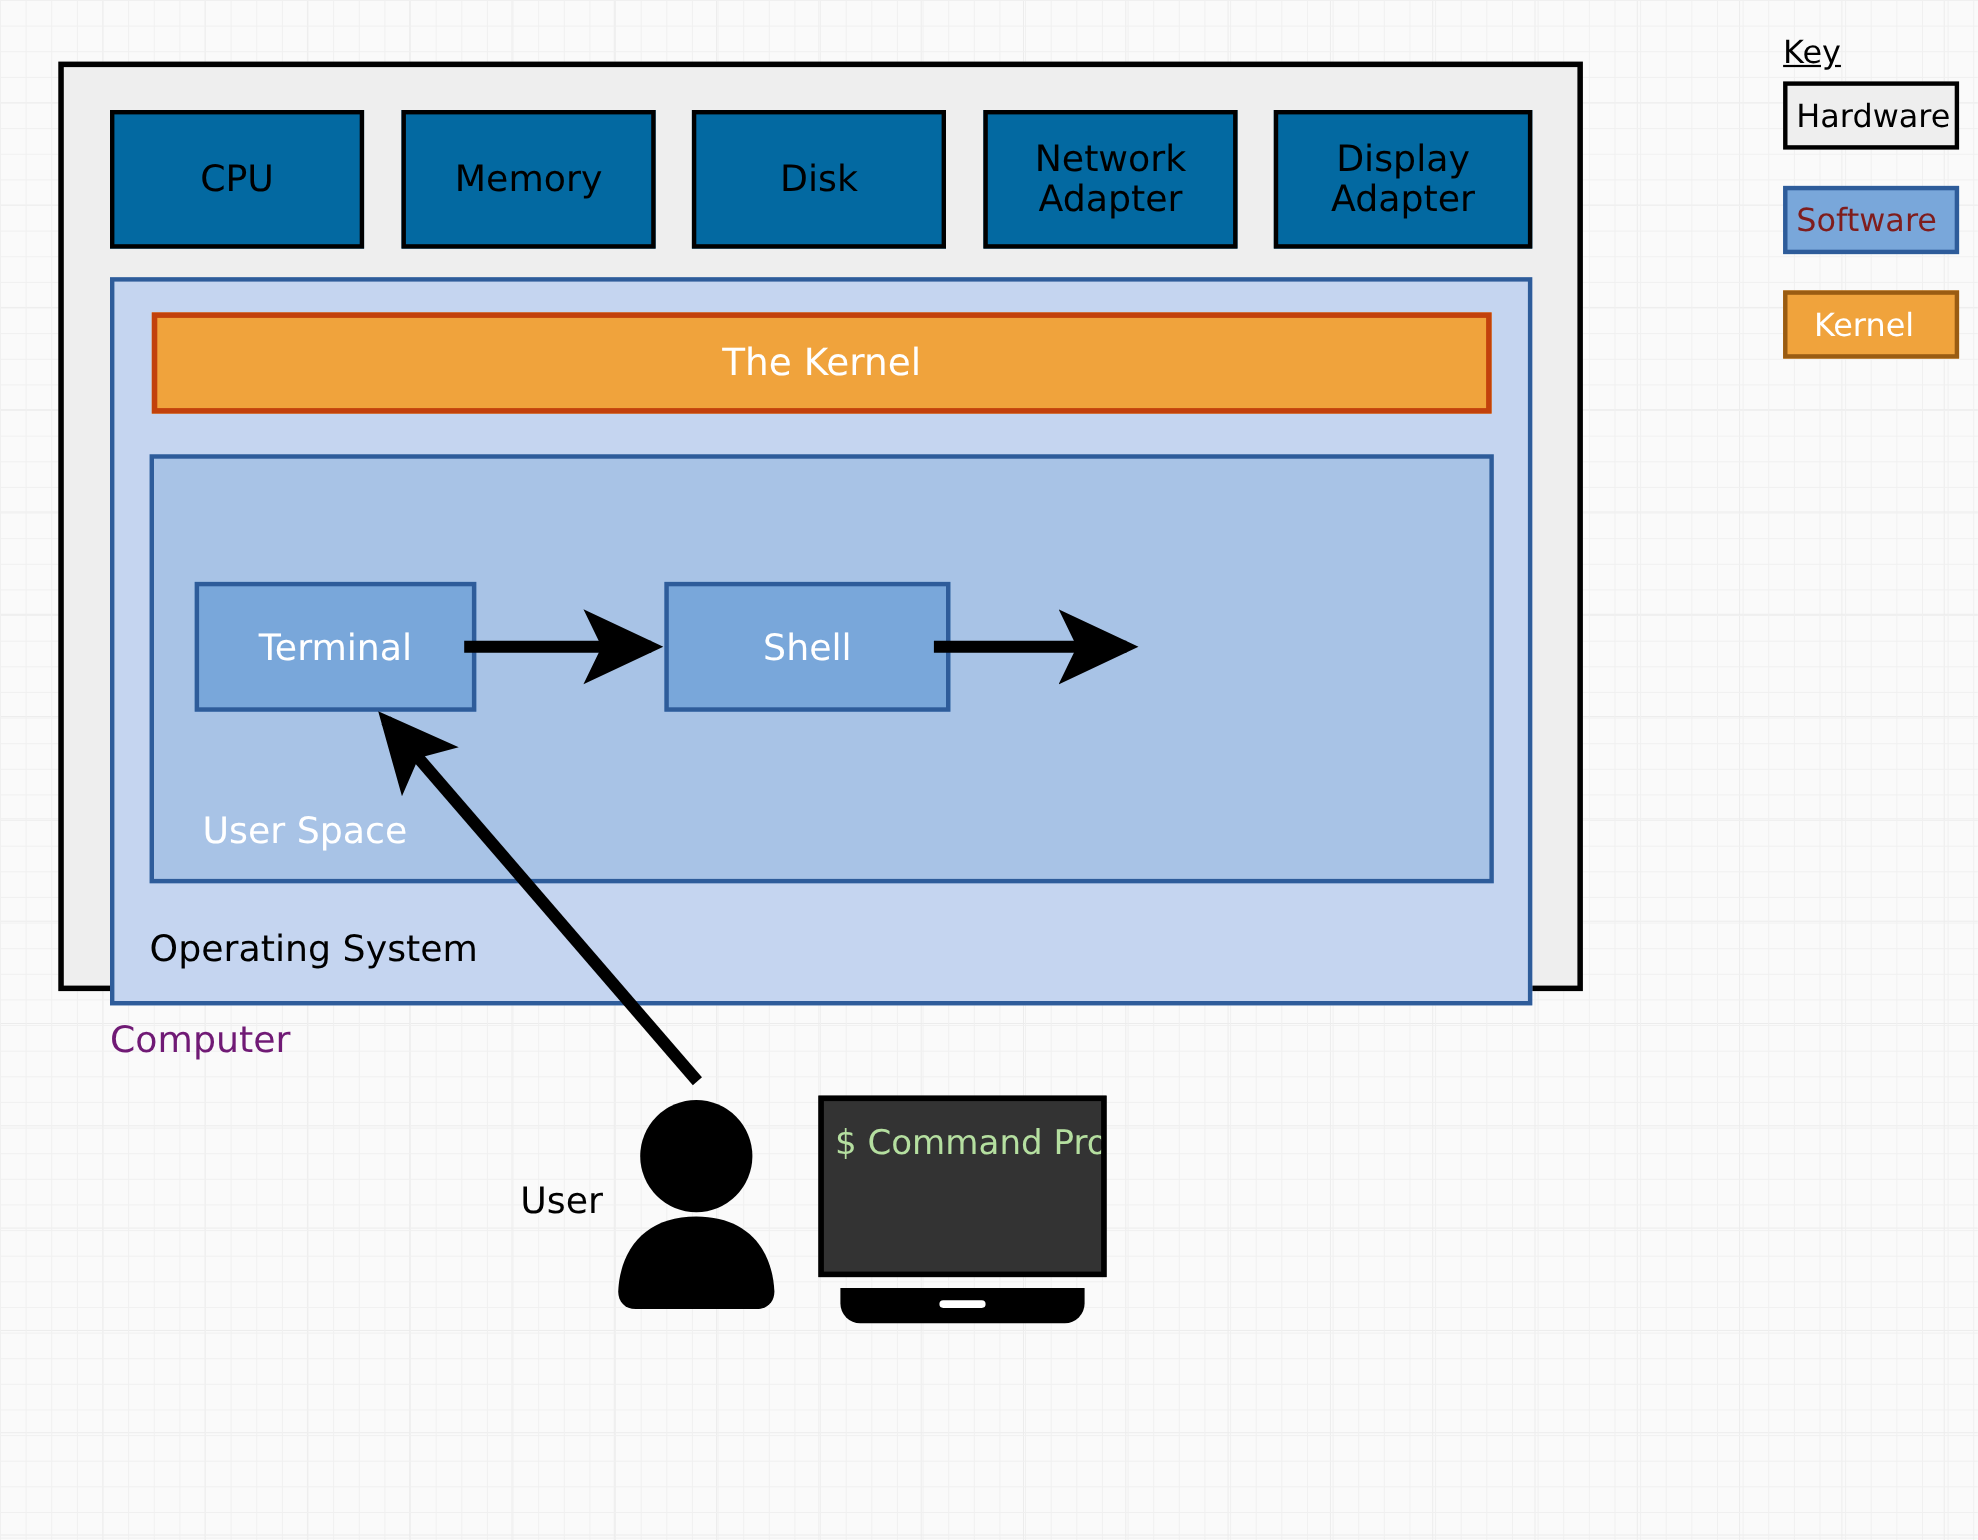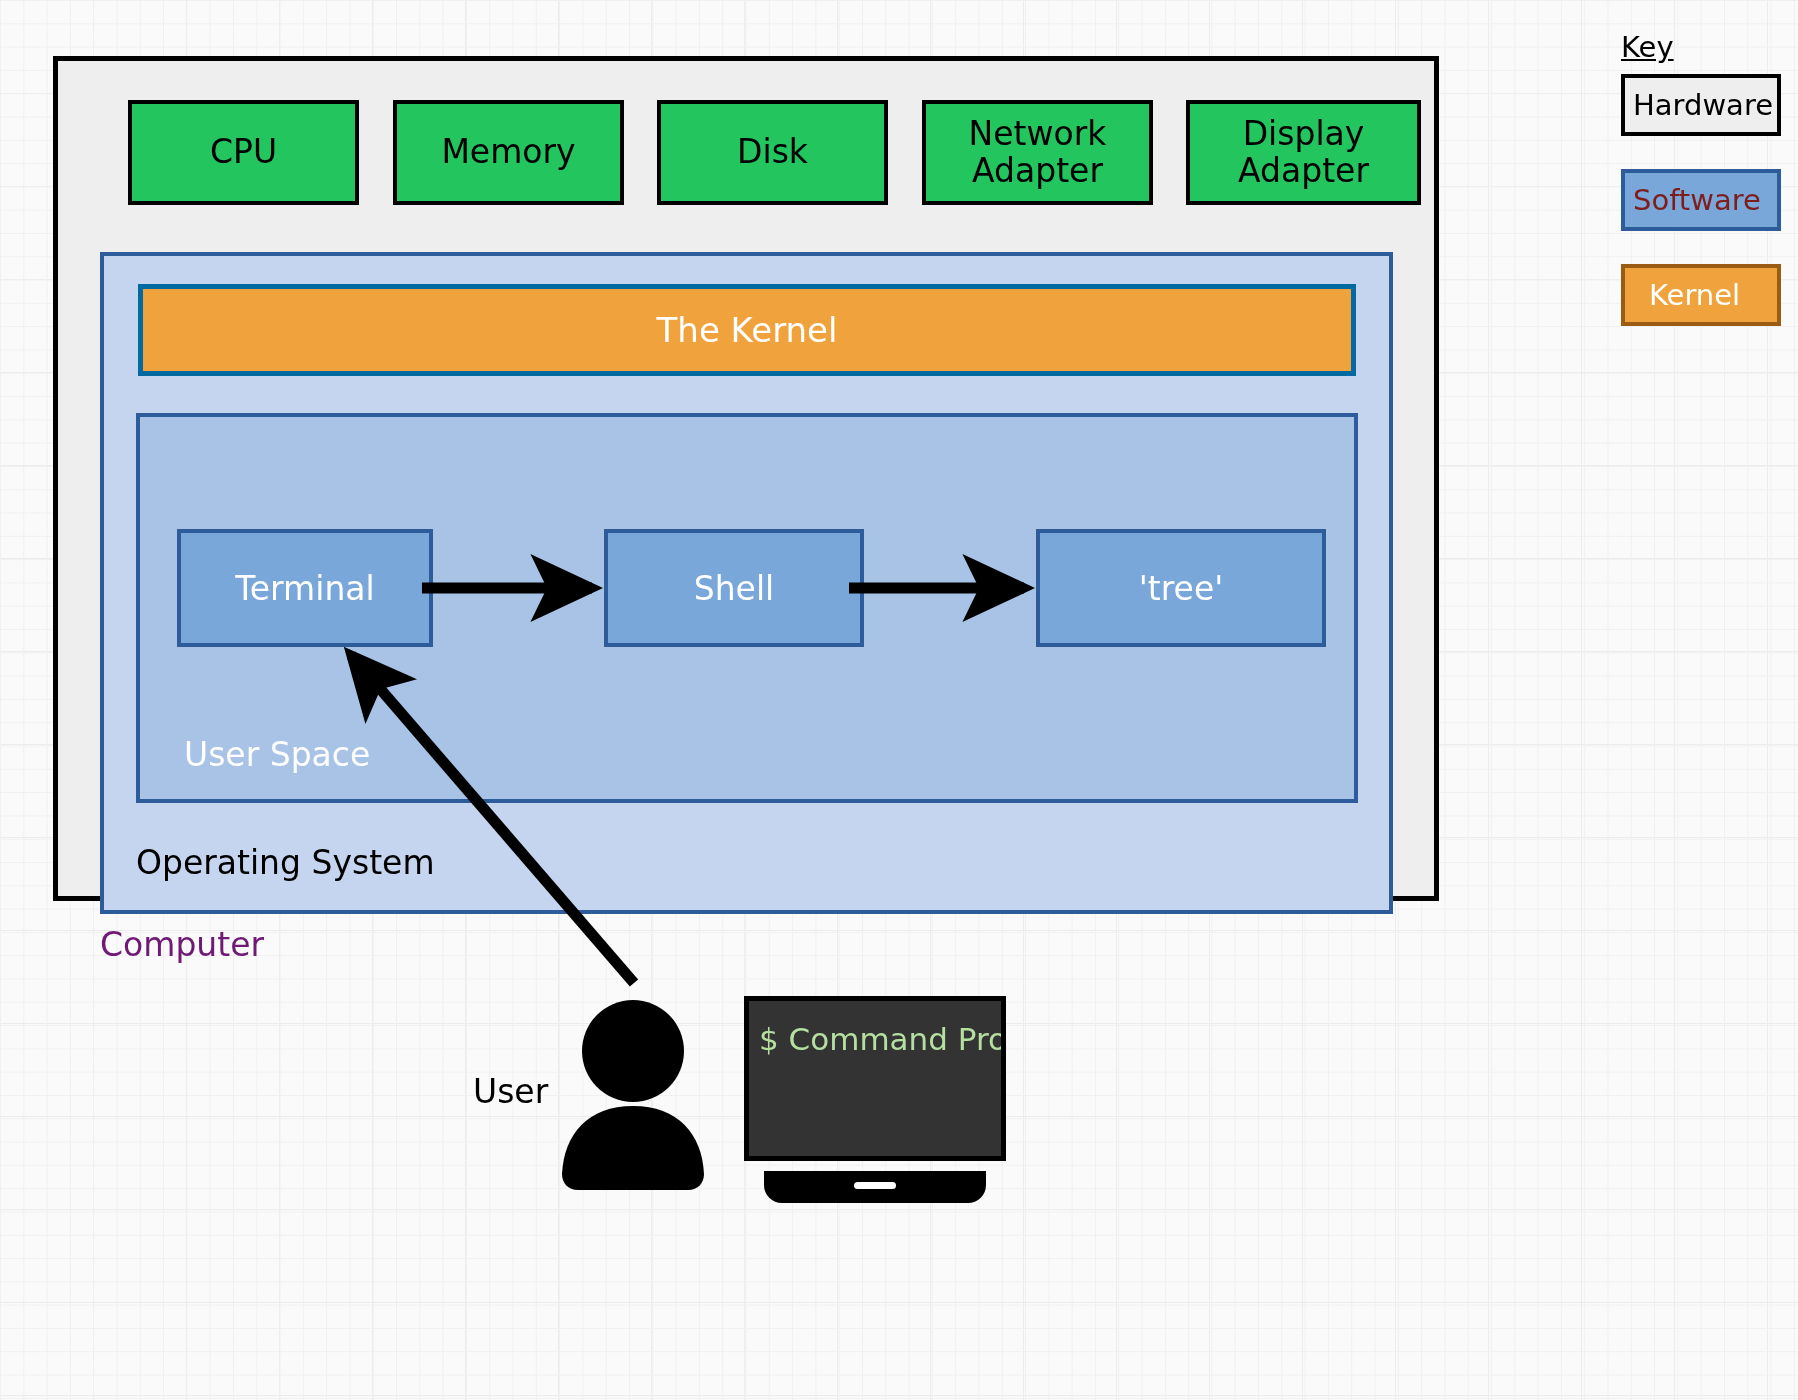--- a/index.html
+++ b/index.html
@@ -48,31 +48,30 @@
 
   
   .hw-row {
     position: absolute;
     left: 100px; top: 100px;
     width: 1293px; height: 105px;
   }
   .hw-box {
     position: absolute;
     top: 0;
-    height: 105px;
-    background: #22c55e;
+    height: 126px;
+    background: #0369a1;
     border: 4px solid #000000;
     display: flex;
     align-items: center;
     justify-content: center;
     text-align: center;
     line-height: 1.12;
     font-size: 33px;
     color: #000;
-    margin-left: 28px;
   }
   .hw-box.b0 { left: 0px;    width: 231px; }
   .hw-box.b1 { left: 265px;  width: 231px; }
   .hw-box.b2 { left: 529px;  width: 231px; }
   .hw-box.b3 { left: 794px;  width: 231px; }
   .hw-box.b4 { left: 1058px; width: 235px; }
 
   
   .os-box {
     position: absolute;
@@ -88,21 +87,21 @@
     color: #000;
     white-space: nowrap;
   }
 
   
   .kernel-bar {
     position: absolute;
     left: 138px; top: 284px;
     width: 1218px; height: 92px;
     background: #f0a33c;
-    border: 5px solid #0369a1;
+    border: 5px solid #c2410c;
     display: flex;
     align-items: center;
     justify-content: center;
     font-size: 34px;
     color: #ffffff;
   }
 
   
   .userspace-box {
     position: absolute;
@@ -254,23 +253,20 @@
   </div>
 
   <div class="userspace-box"></div>
 
   <div class="sw-box s0">
     <span>Terminal</span>
   </div>
   <div class="sw-box s1">
     <span>Shell</span>
   </div>
-  <div class="sw-box s2">
-    <span>'tree'</span>
-  </div>
 
   <div class="userspace-label">User Space</div>
   <div class="os-label">Operating System</div>
   <div class="computer-label">Computer</div>
 
   <svg id="arrow-layer" viewBox="0 0 1798 1400">
     <defs>
       <marker id="ah" markerWidth="7" markerHeight="7" refX="5.6" refY="3.5" orient="auto" markerUnits="strokeWidth">
         <path d="M0,0.4 L6.6,3.5 L0,6.6 L1.5,3.5 Z" fill="#000000"></path>
       </marker>

